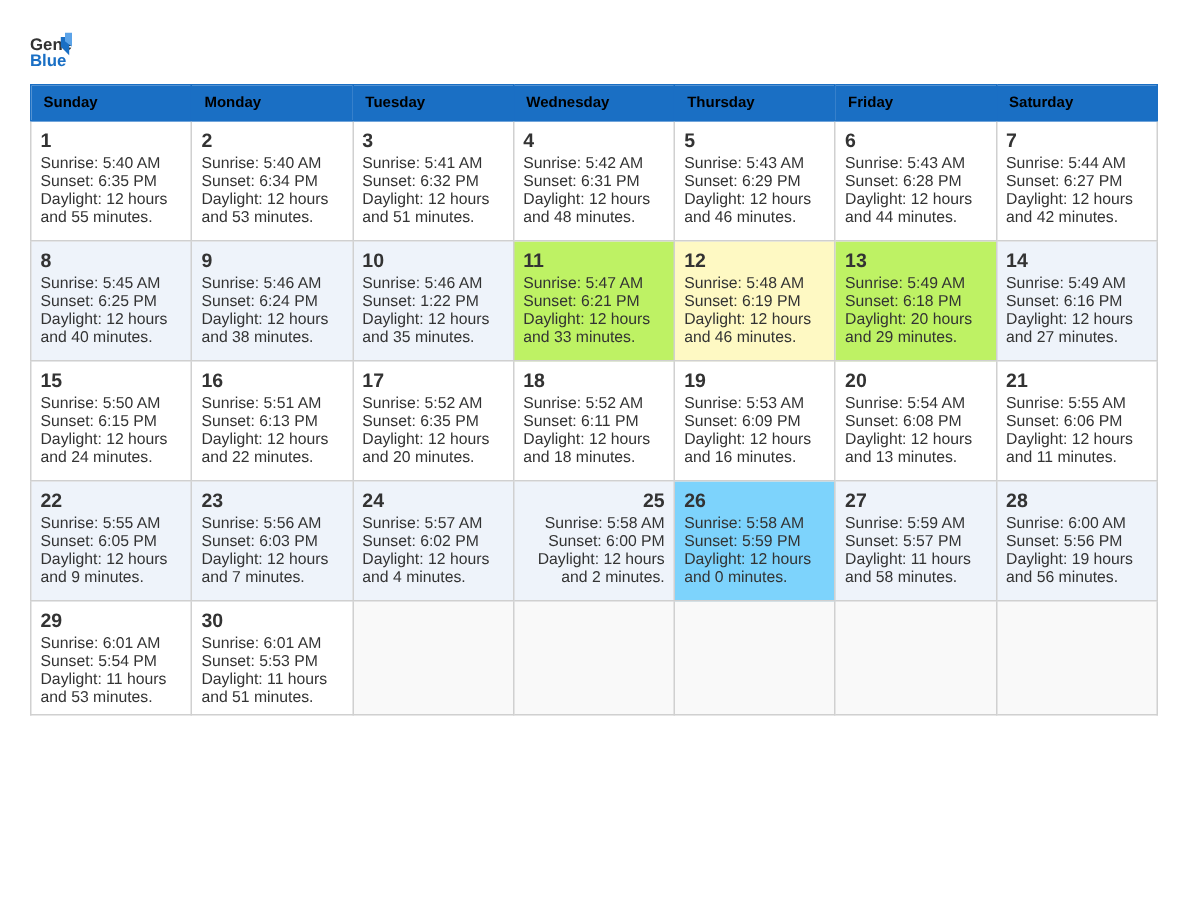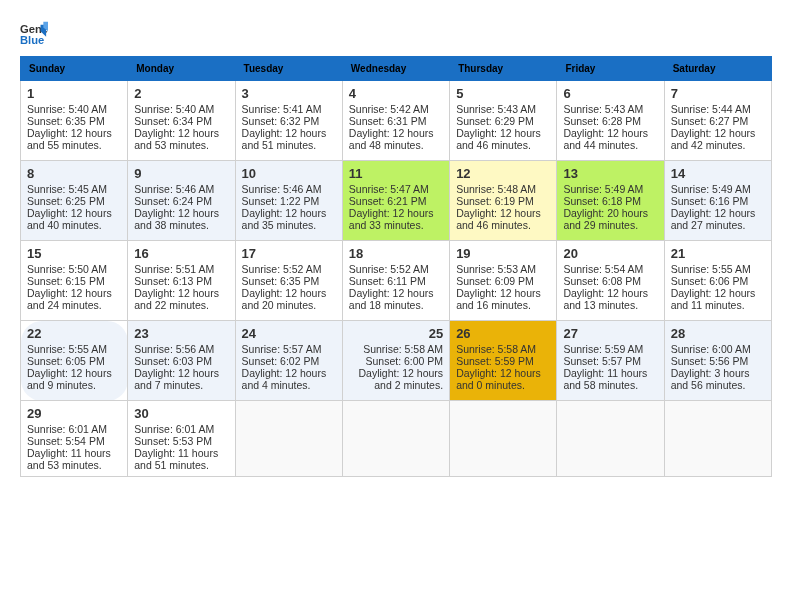--- a/index.html
+++ b/index.html
@@ -241,21 +241,21 @@
           <div>Daylight: 12 hours and 13 minutes.</div>
         </td>
         <td>
           <span class="day-number">21</span>
           <div>Sunrise: 5:55 AM</div>
           <div>Sunset: 6:06 PM</div>
           <div>Daylight: 12 hours and 11 minutes.</div>
         </td>
       </tr>
       <tr class="week-row">
-        <td style="background: rgb(238, 243, 250); border-radius: 21px;">
+        <td style="background: rgb(238, 243, 250);">
           <span class="day-number">22</span>
           <div>Sunrise: 5:55 AM</div>
           <div>Sunset: 6:05 PM</div>
           <div>Daylight: 12 hours and 9 minutes.</div>
         </td>
         <td style="background: rgb(238, 243, 250);">
           <span class="day-number">23</span>
           <div>Sunrise: 5:56 AM</div>
           <div>Sunset: 6:03 PM</div>
           <div>Daylight: 12 hours and 7 minutes.</div>
@@ -265,37 +265,37 @@
           <div>Sunrise: 5:57 AM</div>
           <div>Sunset: 6:02 PM</div>
           <div>Daylight: 12 hours and 4 minutes.</div>
         </td>
         <td style="background: rgb(238, 243, 250); text-align: right;">
           <span class="day-number">25</span>
           <div>Sunrise: 5:58 AM</div>
           <div>Sunset: 6:00 PM</div>
           <div>Daylight: 12 hours and 2 minutes.</div>
         </td>
-        <td style="background: #eab308;">
+        <td style="background: #7dd3fc;">
           <span class="day-number">26</span>
           <div>Sunrise: 5:58 AM</div>
           <div>Sunset: 5:59 PM</div>
           <div>Daylight: 12 hours and 0 minutes.</div>
         </td>
         <td style="background: rgb(238, 243, 250);">
           <span class="day-number">27</span>
           <div>Sunrise: 5:59 AM</div>
           <div>Sunset: 5:57 PM</div>
           <div>Daylight: 11 hours and 58 minutes.</div>
         </td>
         <td style="background: rgb(238, 243, 250);">
           <span class="day-number">28</span>
           <div>Sunrise: 6:00 AM</div>
           <div>Sunset: 5:56 PM</div>
-          <div>Daylight: 3 hours and 56 minutes.</div>
+          <div>Daylight: 19 hours and 56 minutes.</div>
         </td>
       </tr>
       <tr class="last-row">
         <td>
           <span class="day-number">29</span>
           <div>Sunrise: 6:01 AM</div>
           <div>Sunset: 5:54 PM</div>
           <div>Daylight: 11 hours and 53 minutes.</div>
         </td>
         <td>

